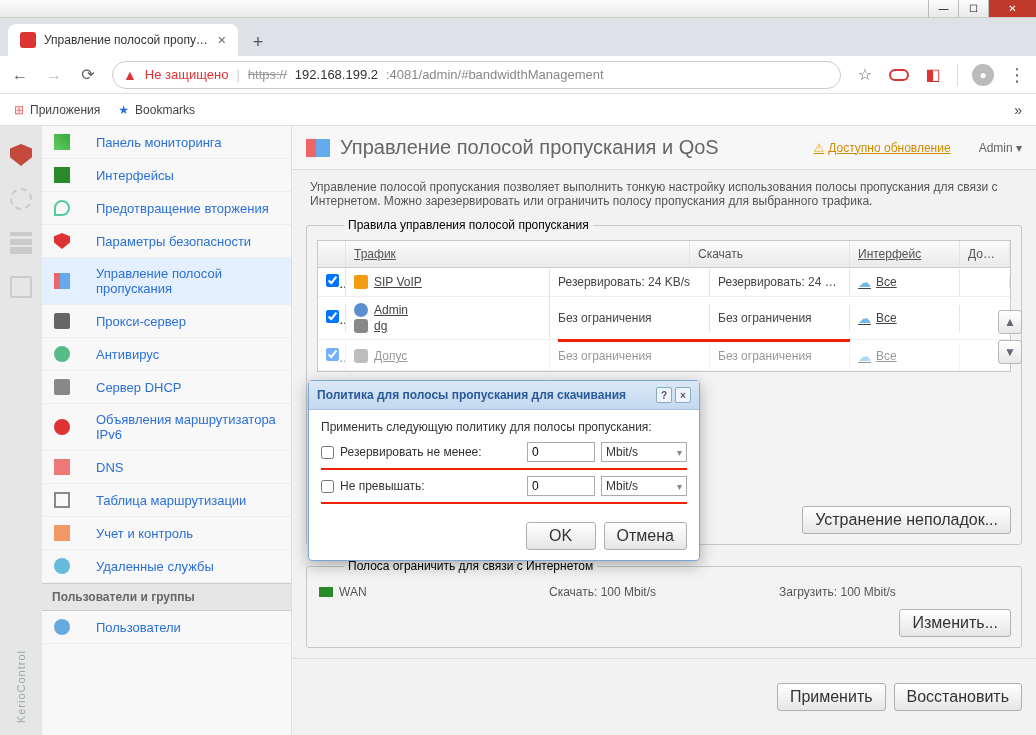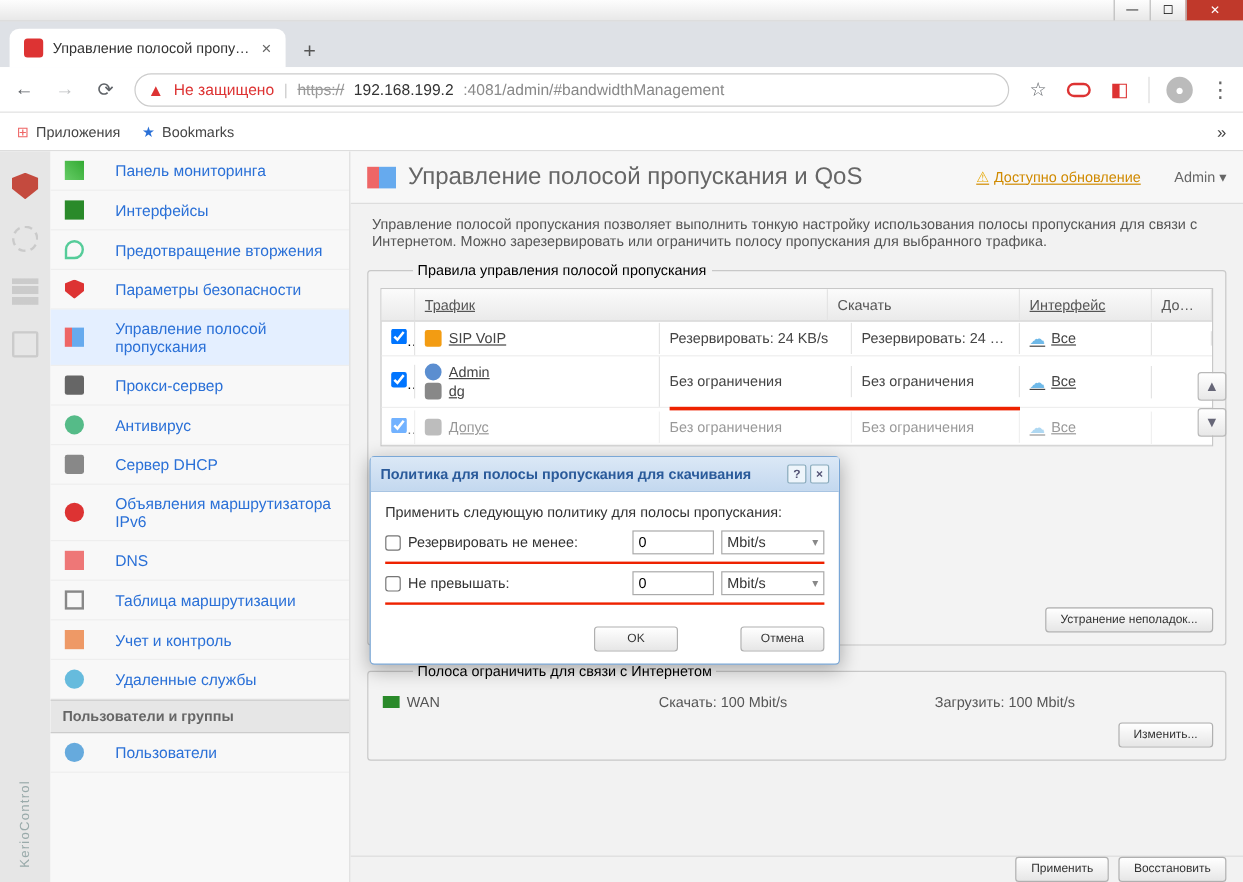--- a/index.html
+++ b/index.html
@@ -60,33 +60,33 @@
 .grid-row { display: flex; border-bottom: 1px solid #eee; align-items: center; min-height: 28px; }
 .col-check { width: 28px; text-align: center; }
 .col-traffic { flex: 1.5; display: flex; align-items: center; gap: 6px; text-decoration: underline; }
 .col-dl { width: 160px; }
 .col-ul { width: 140px; }
 .col-if { width: 110px; display: flex; align-items: center; gap: 5px; text-decoration: underline; }
 .col-perm { width: 50px; }
 .redline { height: 3px; background: #e20; margin-top: -1px; }
 .row-controls { position: absolute; right: 14px; top: 140px; display: flex; flex-direction: column; gap: 6px; }
 .sq-btn { width: 24px; height: 24px; border: 1px solid #b8b8b8; background: linear-gradient(#fff,#e8e8e8); border-radius: 3px; display: flex; align-items: center; justify-content: center; color: #667; font-size: 12px; }
-.btn { border: 1px solid #b0b0b0; background: linear-gradient(#fff,#e6e6e6); border-radius: 3px; padding: 4px 12px; font-size: 10px; color: #333; cursor: pointer; }
-.footer-btns { display: flex; justify-content: flex-end; gap: 8px; padding: 0 14px; border-top: 1px solid #ddd; background: #f2f2f2; }
+.btn { border: 1px solid #b0b0b0; background: linear-gradient(#fff,#e6e6e6); border-radius: 3px; padding: 4px 12px; font-size: 16px; color: #333; cursor: pointer; }
+.footer-btns { display: flex; justify-content: flex-end; gap: 8px; padding: 24px 14px; border-top: 1px solid #ddd; background: #f2f2f2; }
 .dialog-overlay { position: absolute; left: 16px; top: 210px; width: 392px; background: #fff; border: 1px solid #7aa7d6; box-shadow: 0 4px 16px rgba(0,0,0,.3); border-radius: 4px; z-index: 100; }
 .dlg-title { background: linear-gradient(#dbe8f6,#c3d8ef); padding: 6px 8px; font-size: 12px; font-weight: bold; color: #2a5a9a; display: flex; align-items: center; border-bottom: 1px solid #a8c4e2; }
 .dlg-title .sp { flex: 1; }
 .dlg-title .db { width: 16px; height: 16px; border: 1px solid #8ab; border-radius: 2px; display: flex; align-items: center; justify-content: center; font-size: 10px; margin-left: 3px; color: #557; background: #eef5fb; }
 .dlg-body { padding: 10px 12px; font-size: 12px; color: #333; }
 .dlg-row { display: flex; align-items: center; gap: 6px; margin: 6px 0; }
 .dlg-row label { flex: 1; }
 .dlg-row input[type=text] { width: 68px; border: 1px solid #aaa; padding: 2px 4px; font-size: 12px; }
 .dlg-row .sel { width: 86px; border: 1px solid #aaa; padding: 2px 4px; font-size: 12px; display: flex; align-items: center; justify-content: space-between; background: #fff; }
 .dlg-btns { display: flex; justify-content: flex-end; gap: 8px; padding: 8px 12px 10px; }
-.dlg-btns .btn { min-width: 70px; margin-left: 44px; }
+.dlg-btns .btn { min-width: 70px; }
 .chk-row { display: flex; align-items: center; gap: 6px; font-size: 12px; color: #555; margin-top: 4px; }
 .internet-row { display: flex; font-size: 12px; color: #555; padding: 4px 2px; }
 .internet-row > div { flex: 1; }
 .troubleshoot { display: flex; justify-content: flex-end; margin-top: 6px; }
 .redline-sm { height: 2px; background: #e20; margin-top: 2px; }
 .cloud { color: #6fb9e8; font-size: 13px; }
 .ico-sip { width: 14px; height: 14px; background: #f39c12; border-radius: 2px; display: inline-block; }
 .ico-user { width: 14px; height: 14px; background: #5b8ed0; border-radius: 50%; display: inline-block; }
 .ico-group { width: 14px; height: 14px; background: #888; border-radius: 3px; display: inline-block; }
 .tri { color: #888; font-size: 10px; }

